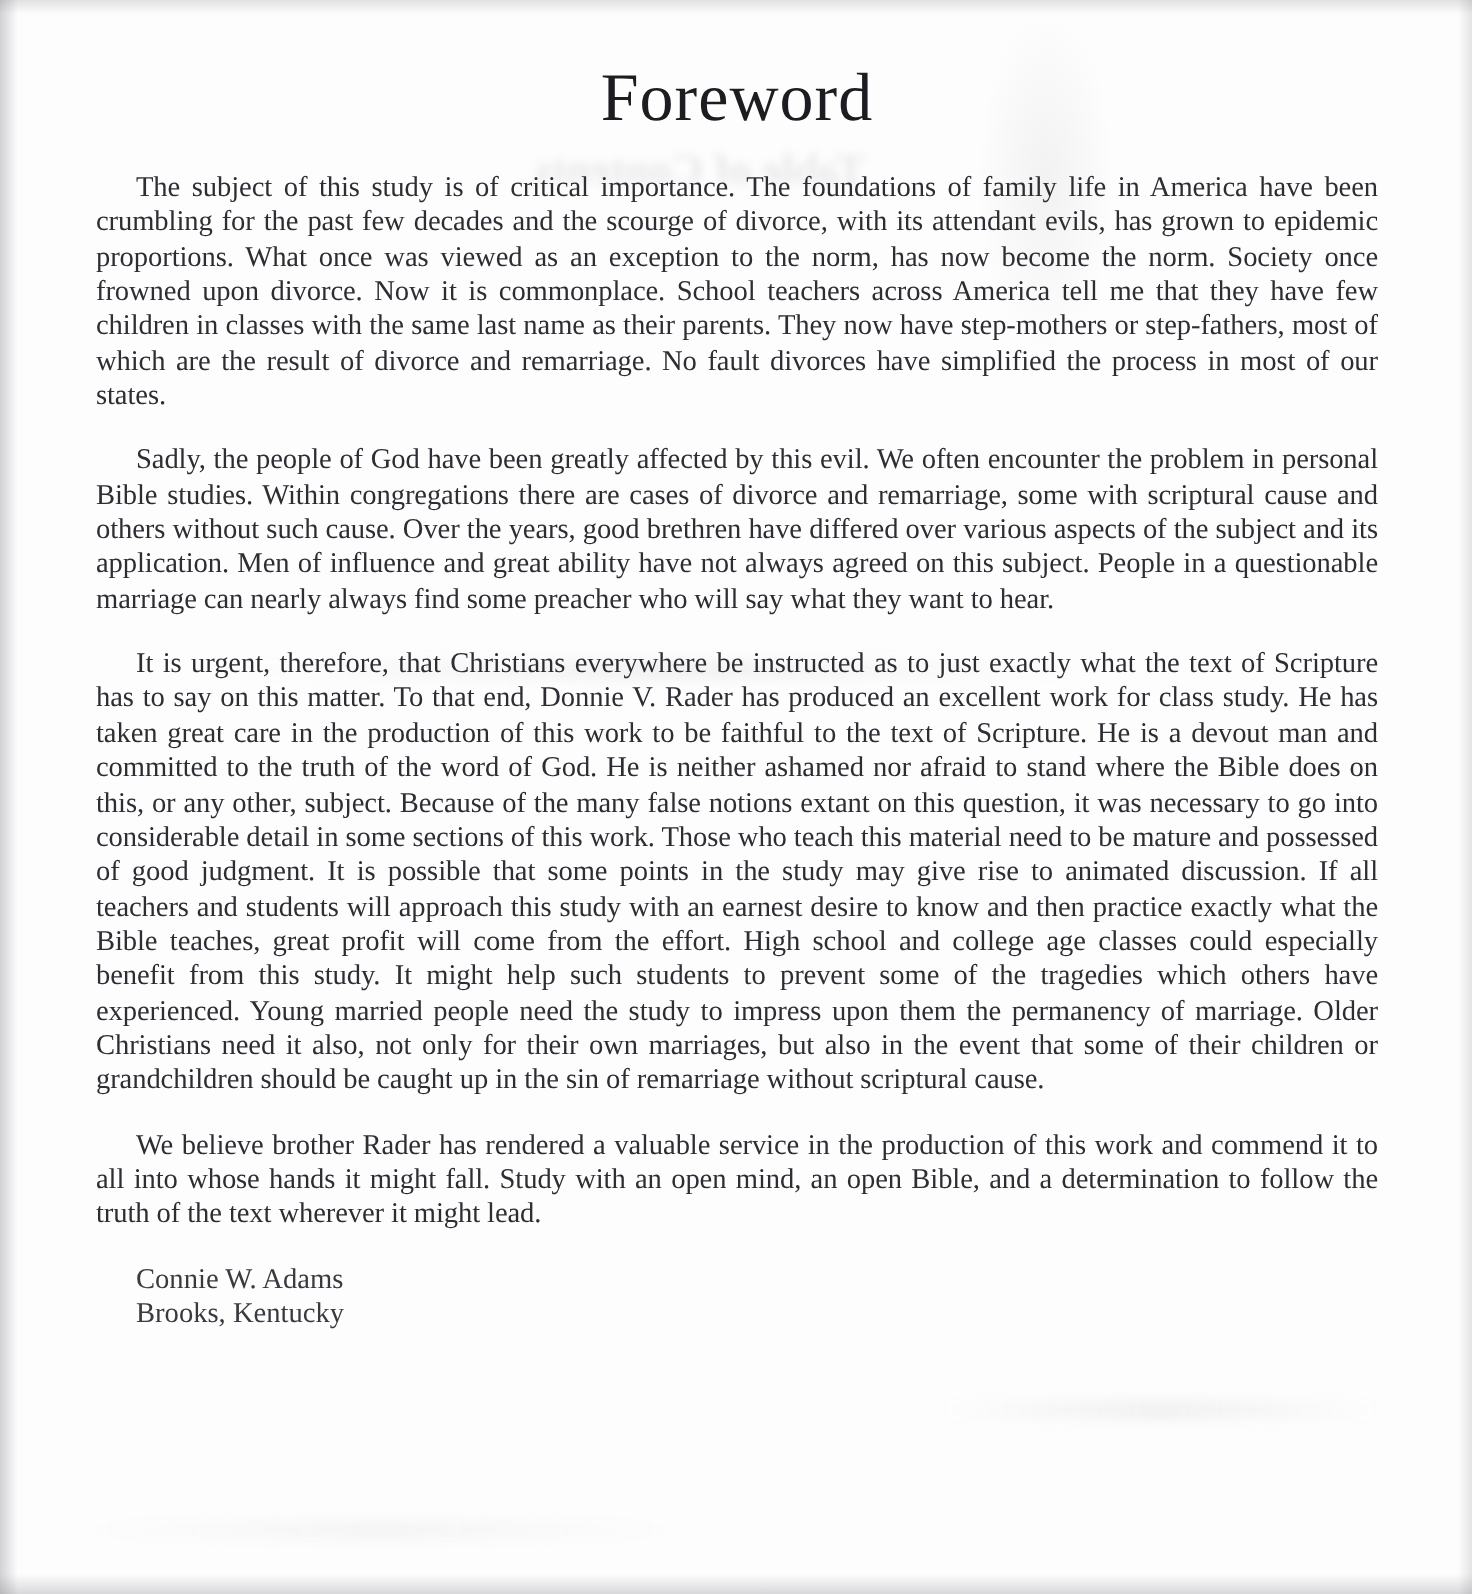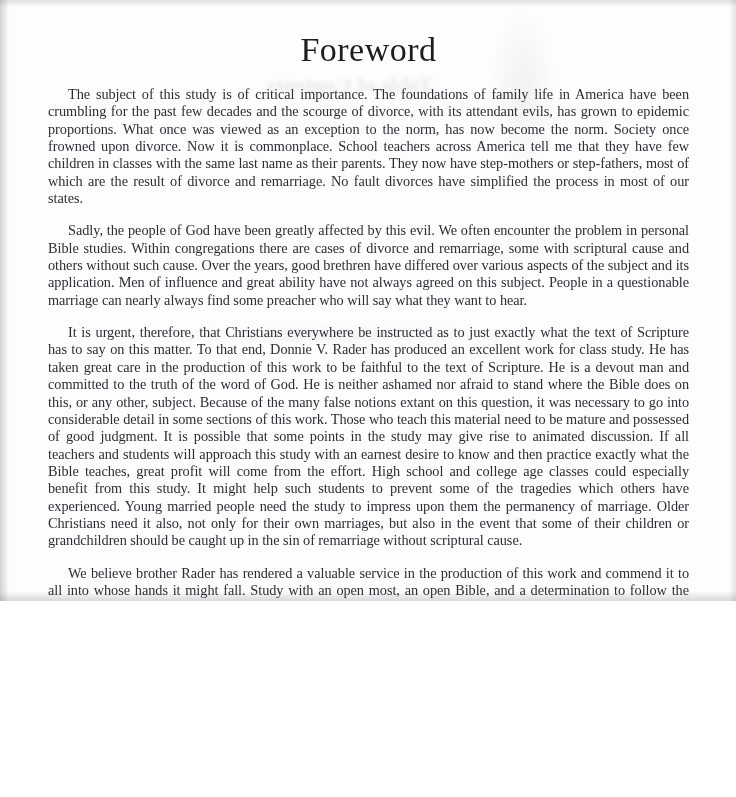--- a/index.html
+++ b/index.html
@@ -3,21 +3,21 @@
 <meta charset="utf-8">
 <style>
   html, body {
     margin: 0;
     padding: 0;
     background: #ffffff;
   }
   .page {
     position: relative;
     width: 736px;
-    height: 601px;
+    height: 797px;
     box-sizing: border-box;
     overflow: hidden;
     background:
       linear-gradient(to right,  rgba(110,110,118,0.30), rgba(110,110,118,0) 9px),
       linear-gradient(to left,   rgba(110,110,118,0.18), rgba(110,110,118,0) 7px),
       linear-gradient(to bottom, rgba(110,110,118,0.20), rgba(110,110,118,0) 7px),
       linear-gradient(to top,    rgba(110,110,118,0.26), rgba(110,110,118,0) 10px),
       #fdfdfd;
     font-family: "Liberation Serif", "DejaVu Serif", serif;
     color: #2e2d33;
@@ -96,19 +96,21 @@
   <div class="ghost-line g1"></div>
   <div class="ghost-line g2"></div>
   <div class="ghost-line g3"></div>
 
   <div class="content">
     <h1 class="title">Foreword</h1>
 
     <p class="body-par">The subject of this study is of critical importance. The foundations of family life in America have been crumbling for the past few decades and the scourge of divorce, with its attendant evils, has grown to epidemic proportions. What once was viewed as an exception to the norm, has now become the norm. Society once frowned upon divorce. Now it is commonplace. School teachers across America tell me that they have few children in classes with the same last name as their parents. They now have step-mothers or step-fathers, most of which are the result of divorce and remarriage. No fault divorces have simplified the process in most of our states.</p>
     <p class="body-par">Sadly, the people of God have been greatly affected by this evil. We often encounter the problem in personal Bible studies. Within congregations there are cases of divorce and remarriage, some with scriptural cause and others without such cause. Over the years, good brethren have differed over various aspects of the subject and its application. Men of influence and great ability have not always agreed on this subject. People in a questionable marriage can nearly always find some preacher who will say what they want to hear.</p>
     <p class="body-par">It is urgent, therefore, that Christians everywhere be instructed as to just exactly what the text of Scripture has to say on this matter. To that end, Donnie V. Rader has produced an excellent work for class study. He has taken great care in the production of this work to be faithful to the text of Scripture. He is a devout man and committed to the truth of the word of God. He is neither ashamed nor afraid to stand where the Bible does on this, or any other, subject. Because of the many false notions extant on this question, it was necessary to go into considerable detail in some sections of this work. Those who teach this material need to be mature and possessed of good judgment. It is possible that some points in the study may give rise to animated discussion. If all teachers and students will approach this study with an earnest desire to know and then practice exactly what the Bible teaches, great profit will come from the effort. High school and college age classes could especially benefit from this study. It might help such students to prevent some of the tragedies which others have experienced. Young married people need the study to impress upon them the permanency of marriage. Older Christians need it also, not only for their own marriages, but also in the event that some of their children or grandchildren should be caught up in the sin of remarriage without scriptural cause.</p>
-    <p class="body-par">We believe brother Rader has rendered a valuable service in the production of this work and commend it to all into whose hands it might fall. Study with an open most, an open Bible, and a determination to follow the truth of the text wherever it might lead.</p>
+    <p class="body-par">We believe brother Rader has rendered a valuable service in the production of this work and commend it to all into whose hands it might fall. Study with an open mind, an open Bible, and a determination to follow the truth of the text wherever it might lead.</p>
 
     <div class="signature">
+      <div>Connie W. Adams</div>
+      <div>Brooks, Kentucky</div>
     </div>
   </div>
 
 </div>
 
 </body></html>

